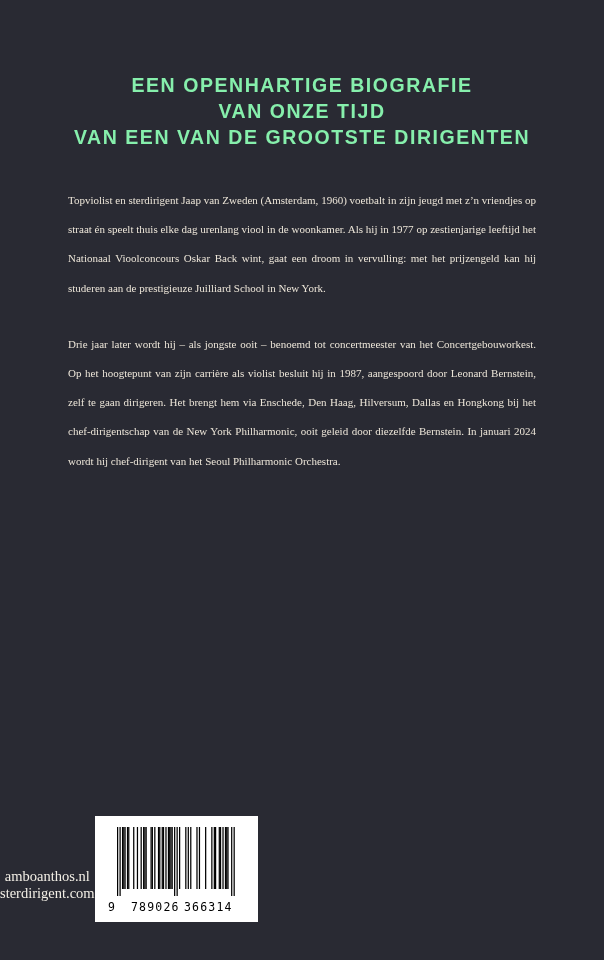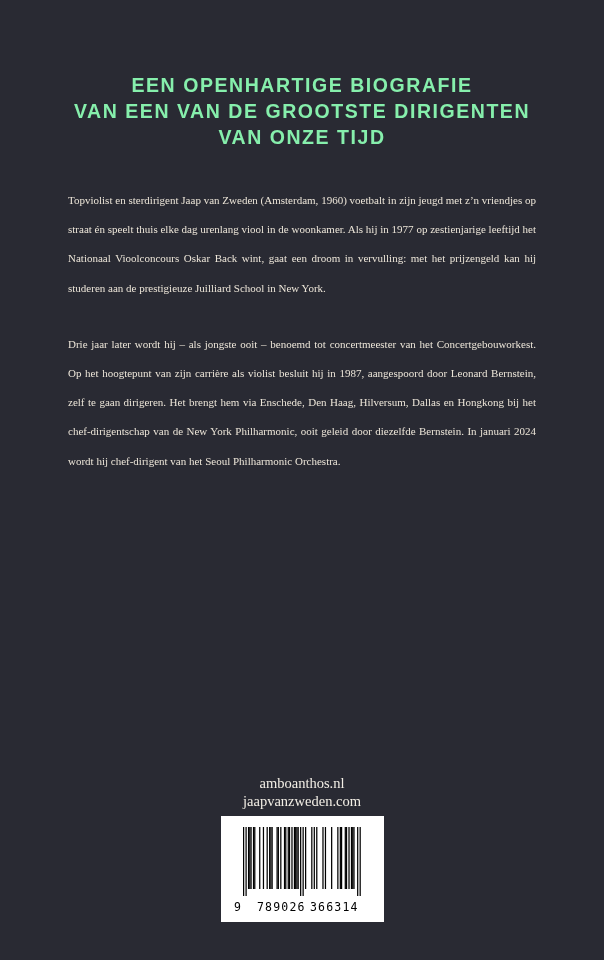--- a/index.html
+++ b/index.html
@@ -61,21 +61,21 @@
     margin-bottom: 4px;
   }
 
   
   .footer {
     position: absolute;
     left: 0;
     right: 0;
     bottom: 0;
     display: flex;
-    flex-direction: column;
+    flex-direction: row;
     align-items: center;
   }
   .site-links {
     text-align: center;
     color: #f3efe6;
     font-family: "Liberation Serif", serif;
     font-size: 14.5px;
     line-height: 17.5px;
     margin-bottom: 6px;
   }
@@ -100,34 +100,34 @@
     display: block;
   }
 </style>
 </head>
 <body>
 
 <div class="cover">
 
   <div class="headline">
     <span class="headline-line">EEN OPENHARTIGE BIOGRAFIE</span>
+    <span class="headline-line">VAN ONZE TIJD</span>
     <span class="headline-line">VAN EEN VAN DE GROOTSTE DIRIGENTEN</span>
-    <span class="headline-line">VAN ONZE TIJD</span>
   </div>
 
   <div class="body-copy">
     <p class="paragraph">Topviolist en sterdirigent Jaap van Zweden (Amsterdam, 1960) voetbalt in zijn jeugd met z’n vriendjes op straat én speelt thuis elke dag urenlang viool in de woonkamer. Als hij in 1977 op zestienjarige leeftijd het Nationaal Vioolconcours Oskar Back wint, gaat een droom in vervulling: met het prijzengeld kan hij studeren aan de prestigieuze Juilliard School in New York.</p>
     <p class="paragraph">Drie jaar later wordt hij – als jongste ooit – benoemd tot concertmeester van het Concertgebouworkest. Op het hoogtepunt van zijn carrière als violist besluit hij in 1987, aangespoord door Leonard Bernstein, zelf te gaan dirigeren. Het brengt hem via Enschede, Den Haag, Hilversum, Dallas en Hongkong bij het chef-dirigentschap van de New York Philharmonic, ooit geleid door diezelfde Bernstein. In januari 2024 wordt hij chef-dirigent van het Seoul Philharmonic Orchestra.</p>
   </div>
 
   <div class="footer">
 
     <div class="site-links">
       <span class="site-link">amboanthos.nl</span>
-      <span class="site-link">jaapvanzweden.com</span>
+      <span class="site-link">sterdirigent.com</span>
     </div>
 
     <div class="barcode-panel">
       <svg class="barcode-svg" width="143" height="88" viewBox="0 0 143 88" xmlns="http://www.w3.org/2000/svg">
         <rect x="0" y="0" width="143" height="88" fill="#ffffff"></rect>
         <g id="bars" fill="#000000">
             <rect x="12.00" y="2" width="1.24" height="69" fill="#000000"></rect>
             <rect x="14.48" y="2" width="1.24" height="69" fill="#000000"></rect>
             <rect x="16.96" y="2" width="1.24" height="62" fill="#000000"></rect>
             <rect x="18.20" y="2" width="1.24" height="62" fill="#000000"></rect>

